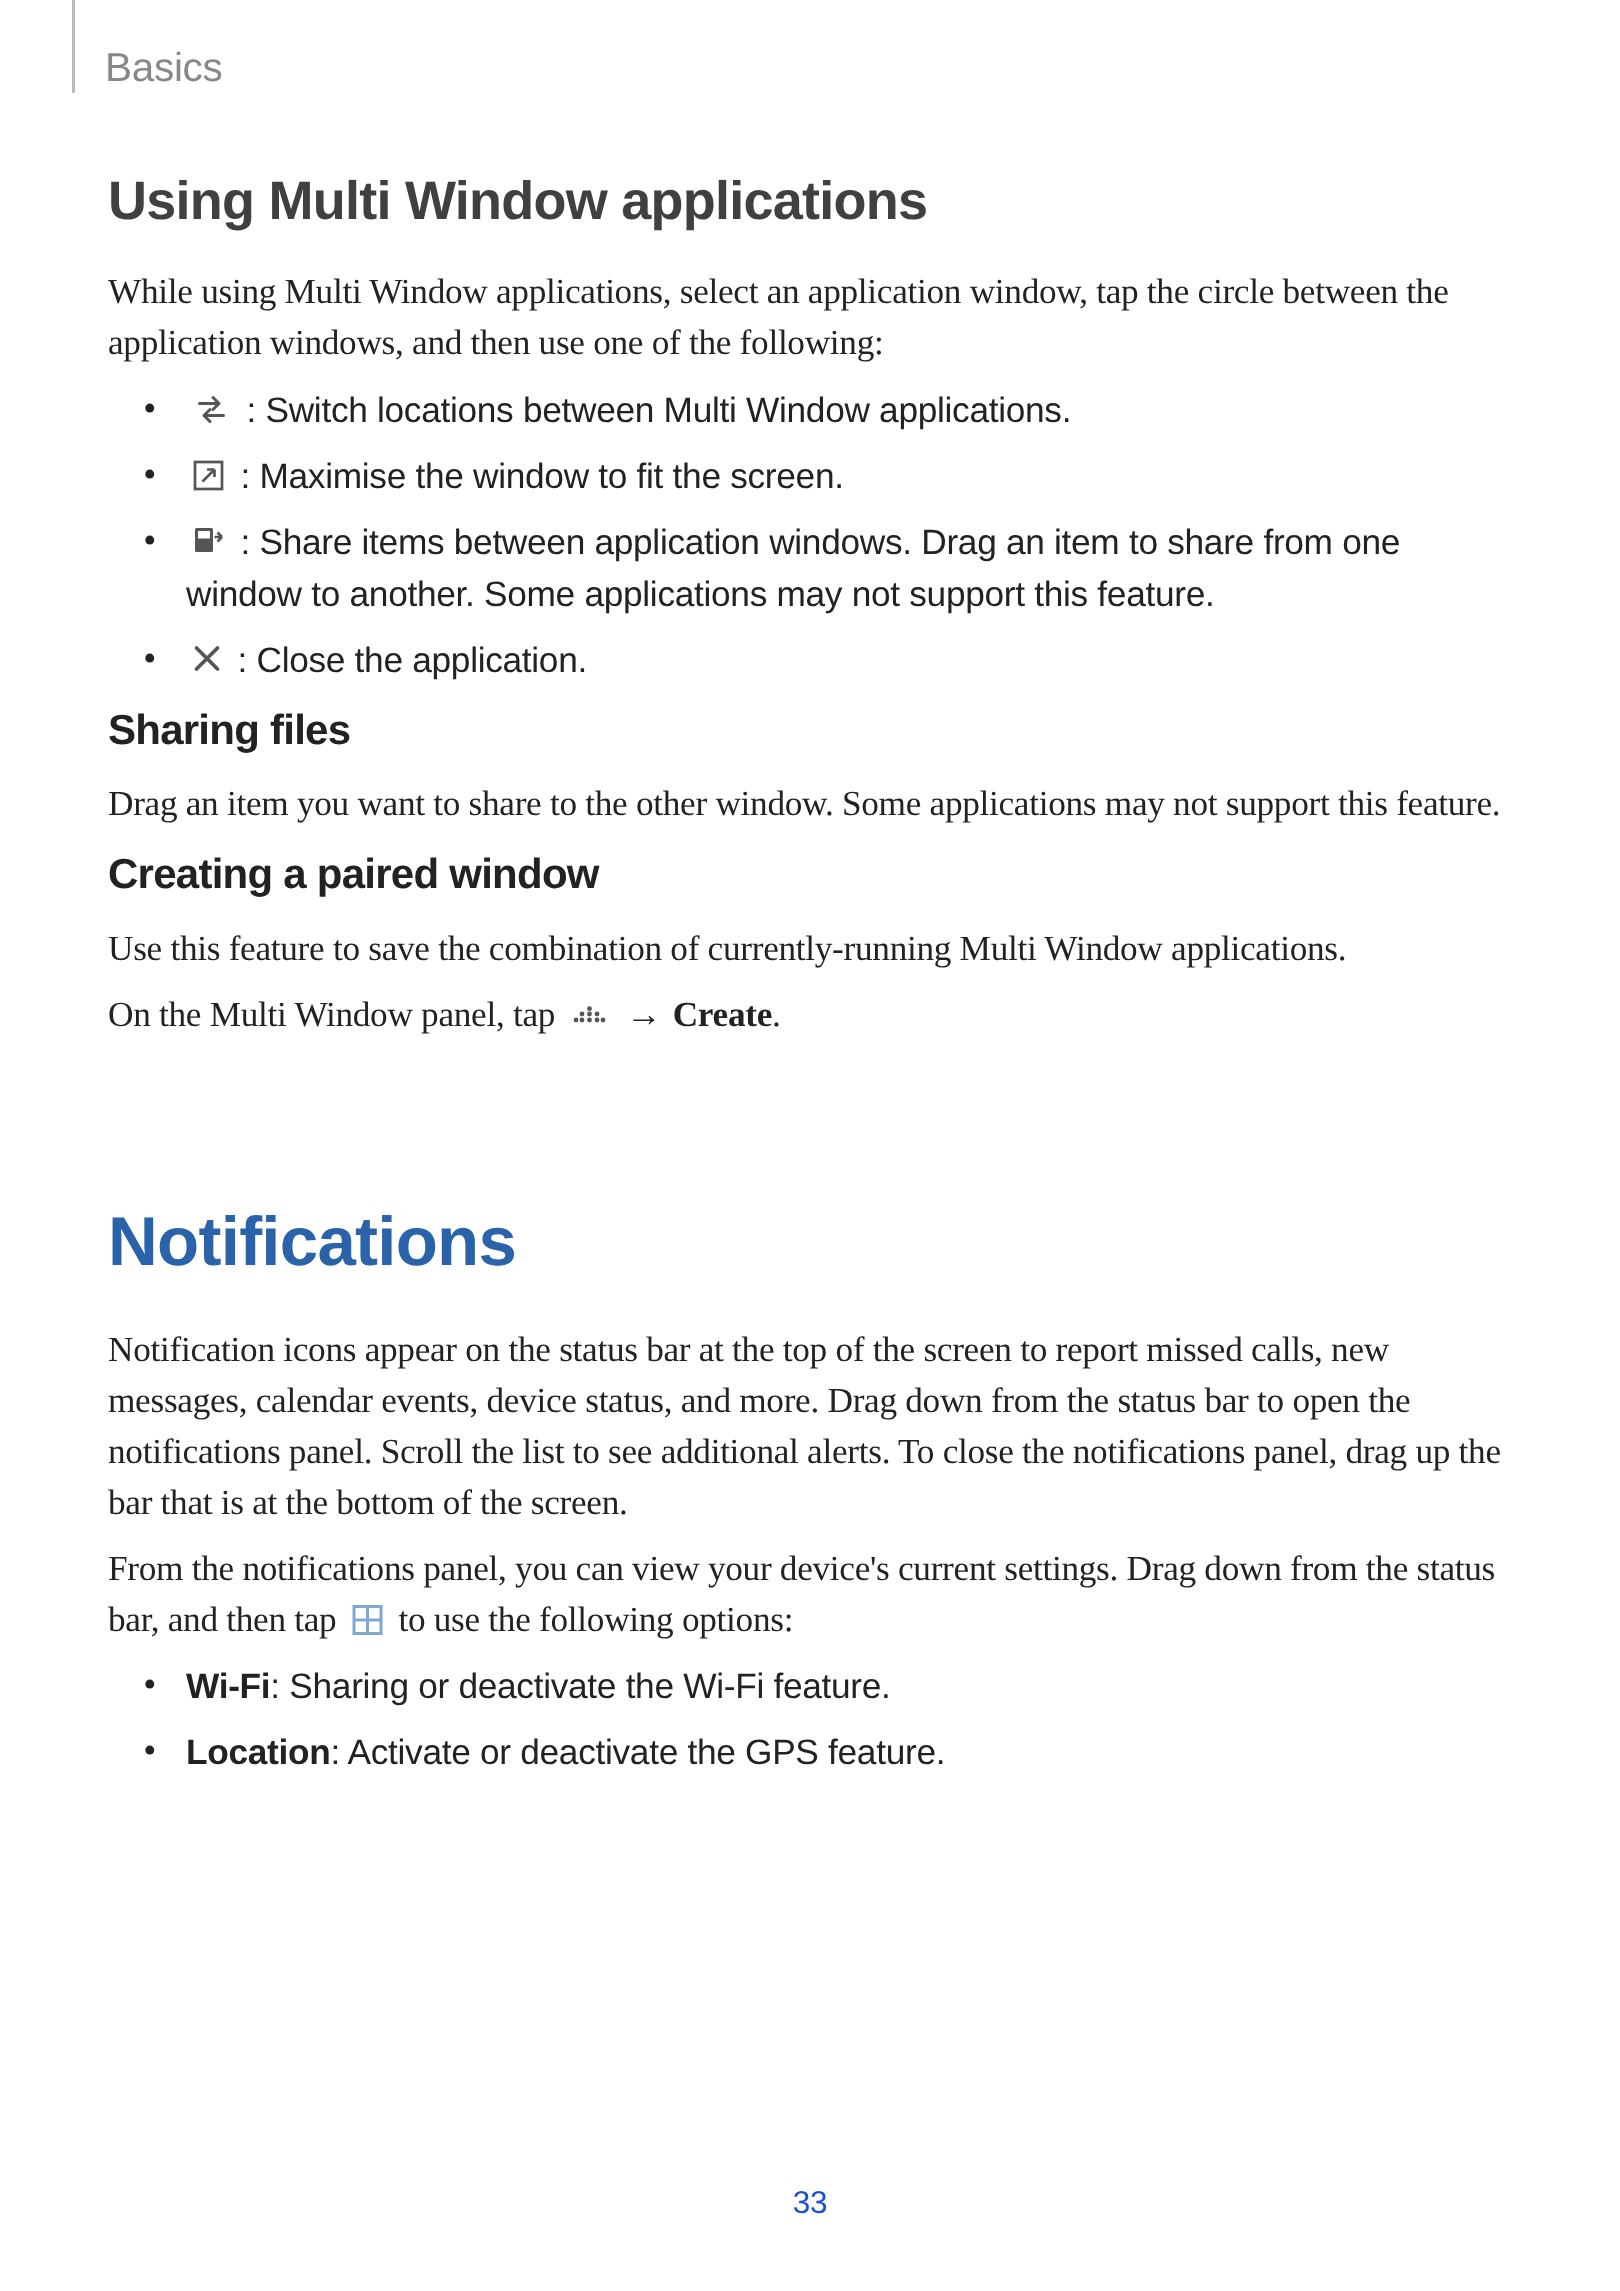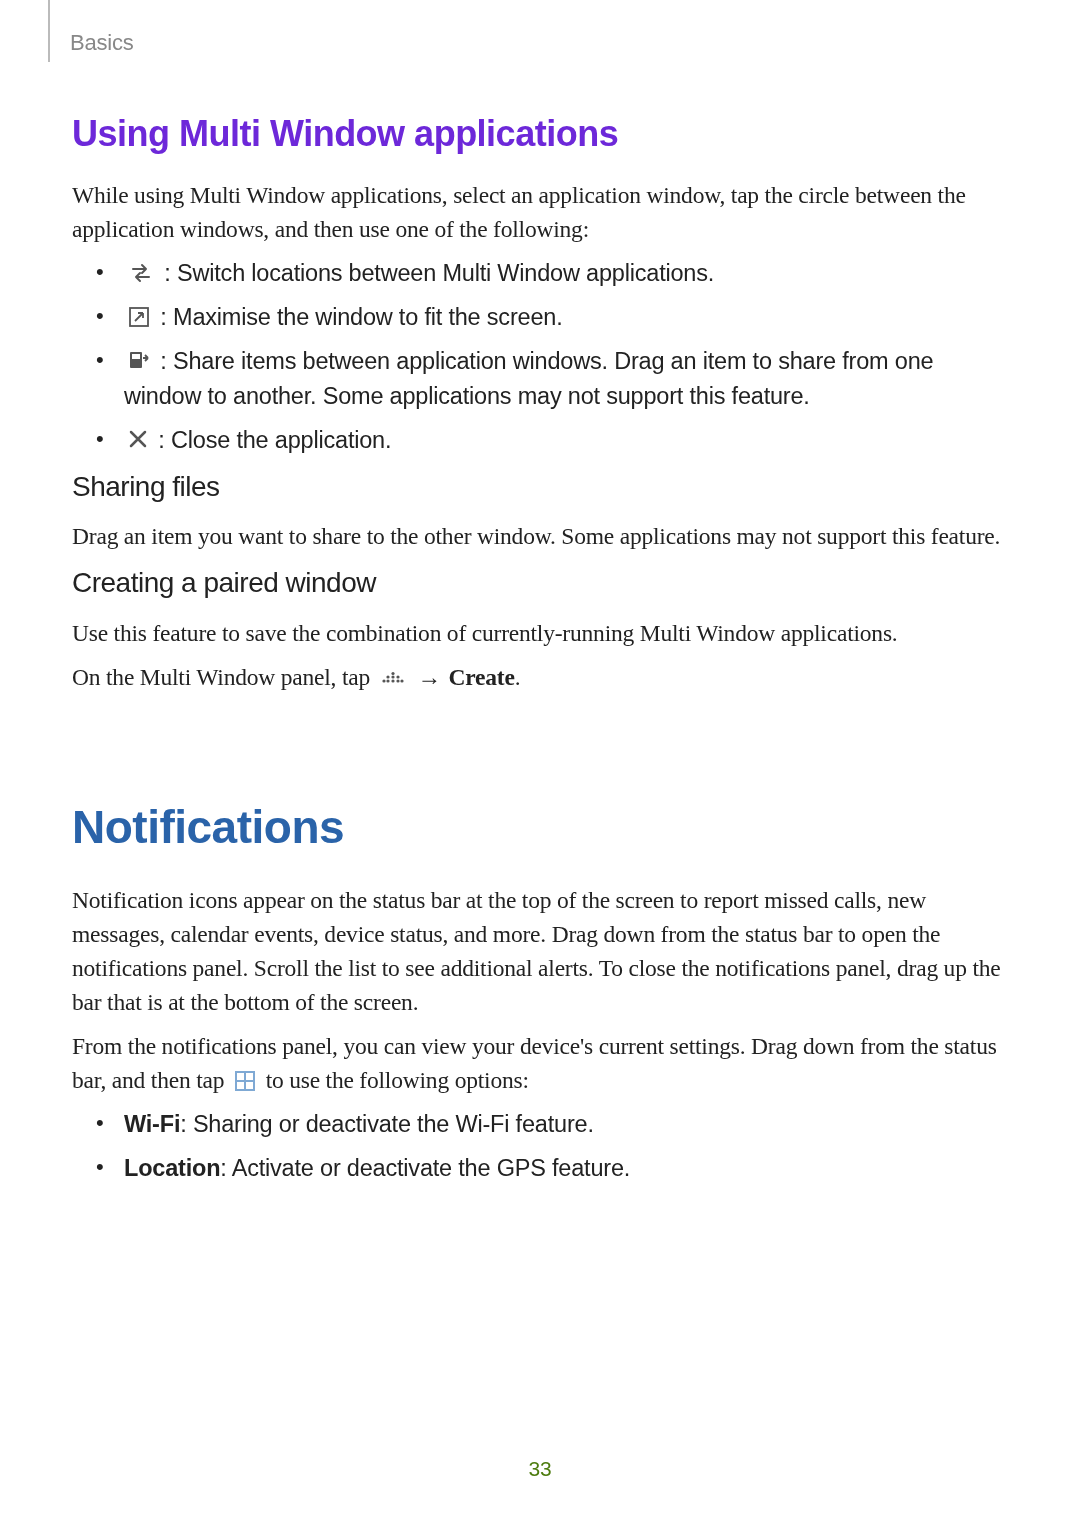--- a/index.html
+++ b/index.html
@@ -18,53 +18,53 @@
       left: 48px;
       display: flex;
       align-items: flex-start;
     }
     .header-bar {
       width: 2px;
       height: 62px;
       background: #bbb;
     }
     .header-label {
-      font-size: 22px;
+      font-size: 27px;
       color: #888;
       margin-left: 20px;
       margin-top: 30px;
       font-weight: 400;
     }
     .content {
       position: absolute;
       left: 72px;
       right: 72px;
       top: 108px;
       font-size: 23.5px;
       line-height: 1.45;
       color: #222;
     }
     .h2 {
-      color: #6d28d9;
+      color: #404040;
       font-size: 36px;
       font-weight: 600;
       letter-spacing: -0.5px;
       margin-bottom: 18px;
     }
     .h1-blue {
       color: #2a63a9;
       font-size: 46px;
       font-weight: 600;
       letter-spacing: -0.5px;
       margin-top: 100px;
       margin-bottom: 22px;
     }
     .h3 {
       font-size: 28px;
-      font-weight: 400;
+      font-weight: 700;
       color: #222;
       margin-bottom: 12px;
       letter-spacing: -0.5px;
     }
     .para {
       margin-bottom: 10px;
       font-family: Liberation Serif, serif;
     }
     ul.bulleted {
       list-style: none;
@@ -98,21 +98,21 @@
     }
     .bold { font-weight: 700; }
     .arrow { margin: 0 2px; }
     .page-num {
       position: absolute;
       bottom: 46px;
       left: 0;
       right: 0;
       text-align: center;
       font-size: 21px;
-      color: #4d7c0f;
+      color: #1d4ed8;
     }
   </style>
 </head>
 <body>
 
 <div class="header">
   <div class="header-bar"></div>
   <div class="header-label">Basics</div>
 </div>
 

